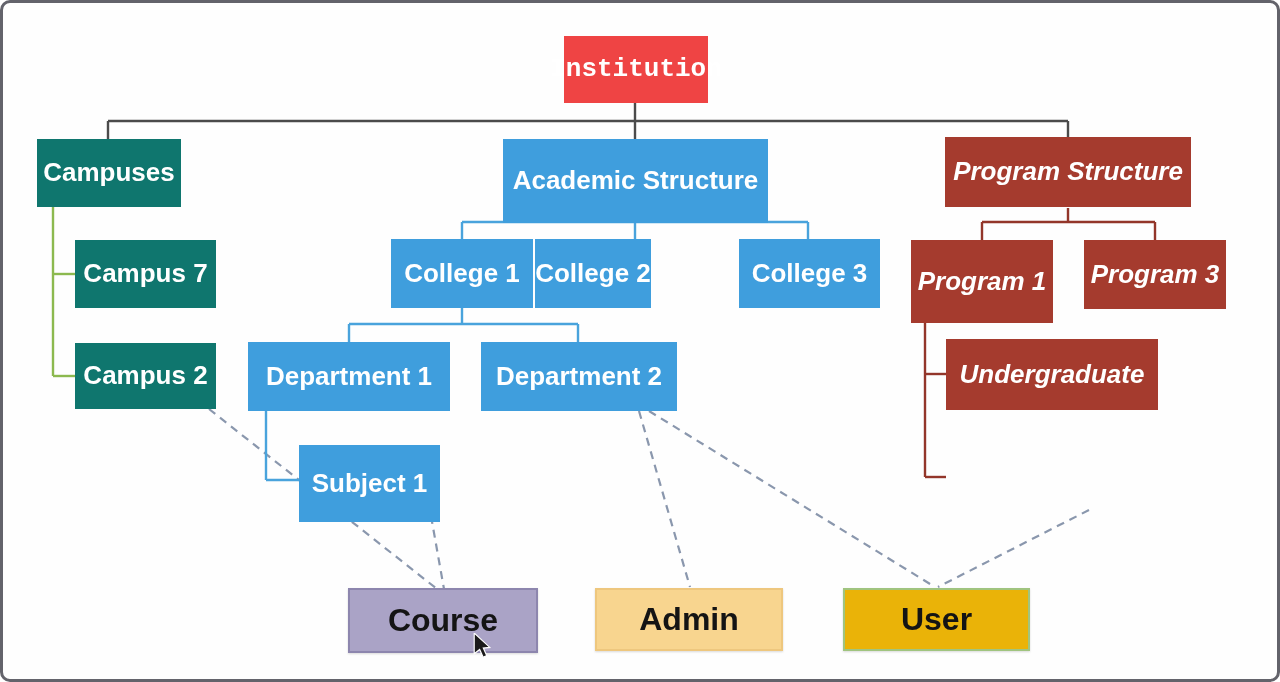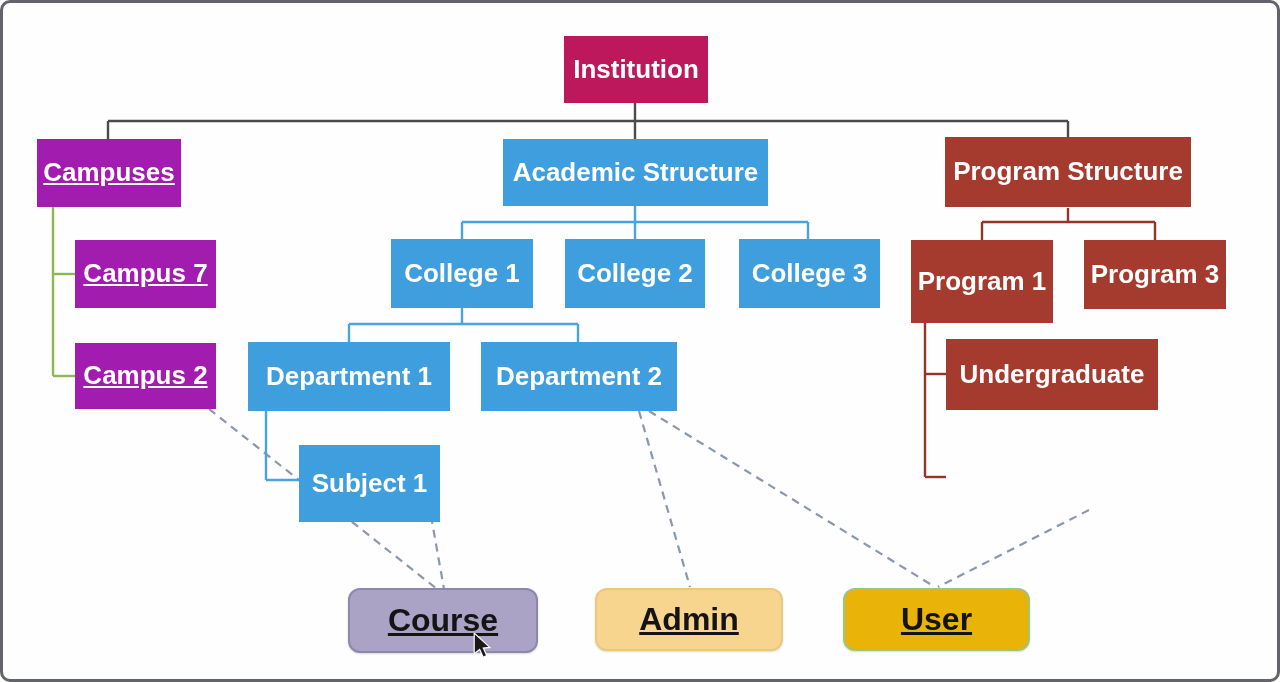--- a/index.html
+++ b/index.html
@@ -17,31 +17,30 @@
   .node{
     position:absolute;
     display:flex;align-items:center;justify-content:center;
     text-align:center;
     font-weight:600;
     font-size:26px;
     color:#ffffff;
     line-height:1.05;
     box-sizing:border-box;
   }
-  .dark  {background:#be185d;}
-  .green {background:#a21caf;text-decoration:underline;}
+  .dark  {background:#ef4444;font-family:Liberation Mono, monospace;}
+  .green {background:#0f766e;}
   .blue  {background:#3f9edd;}
-  .red   {background:#a53b2e;}
+  .red   {background:#a53b2e;font-style:italic;}
   .pill{
-    border-radius:12px;
+    border-radius:0;
     color:#141414;
     font-size:32px;
     font-weight:600;
     box-shadow:0 1px 2px rgba(0,0,0,0.15);
-    text-decoration:underline;
   }
   .pill-purple{background:#aaa3c6;border:2px solid #8d86ae;}
   .pill-orange{background:#f8d58f;border:2px solid #eec77e;}
   .pill-green {background:#eab308;border:2px solid #a0c47f;}
   .cursor{position:absolute;left:468px;top:630px;}
 </style>
 </head>
 <body>
 
 <div class="frame">
@@ -102,27 +101,27 @@
   <div class="node green" style="left:34px;top:136px;width:144px;height:68px">
     <span>Campuses</span>
     </div>
   <div class="node green" style="left:72px;top:237px;width:141px;height:68px">
     <span>Campus 7</span>
     </div>
   <div class="node green" style="left:72px;top:340px;width:141px;height:66px">
     <span>Campus 2</span>
     </div>
 
-  <div class="node blue" style="left:500px;top:136px;width:265px;height:67px">
+  <div class="node blue" style="left:500px;top:136px;width:265px;height:84px">
     <span>Academic Structure</span>
     </div>
   <div class="node blue" style="left:388px;top:236px;width:142px;height:69px">
     <span>College 1</span>
     </div>
-  <div class="node blue" style="left:562px;top:236px;width:140px;height:69px">
+  <div class="node blue" style="left:532px;top:236px;width:116px;height:69px">
     <span>College 2</span>
     </div>
   <div class="node blue" style="left:736px;top:236px;width:141px;height:69px">
     <span>College 3</span>
     </div>
   <div class="node blue" style="left:245px;top:339px;width:202px;height:69px">
     <span>Department 1</span>
     </div>
   <div class="node blue" style="left:478px;top:339px;width:196px;height:69px">
     <span>Department 2</span>

